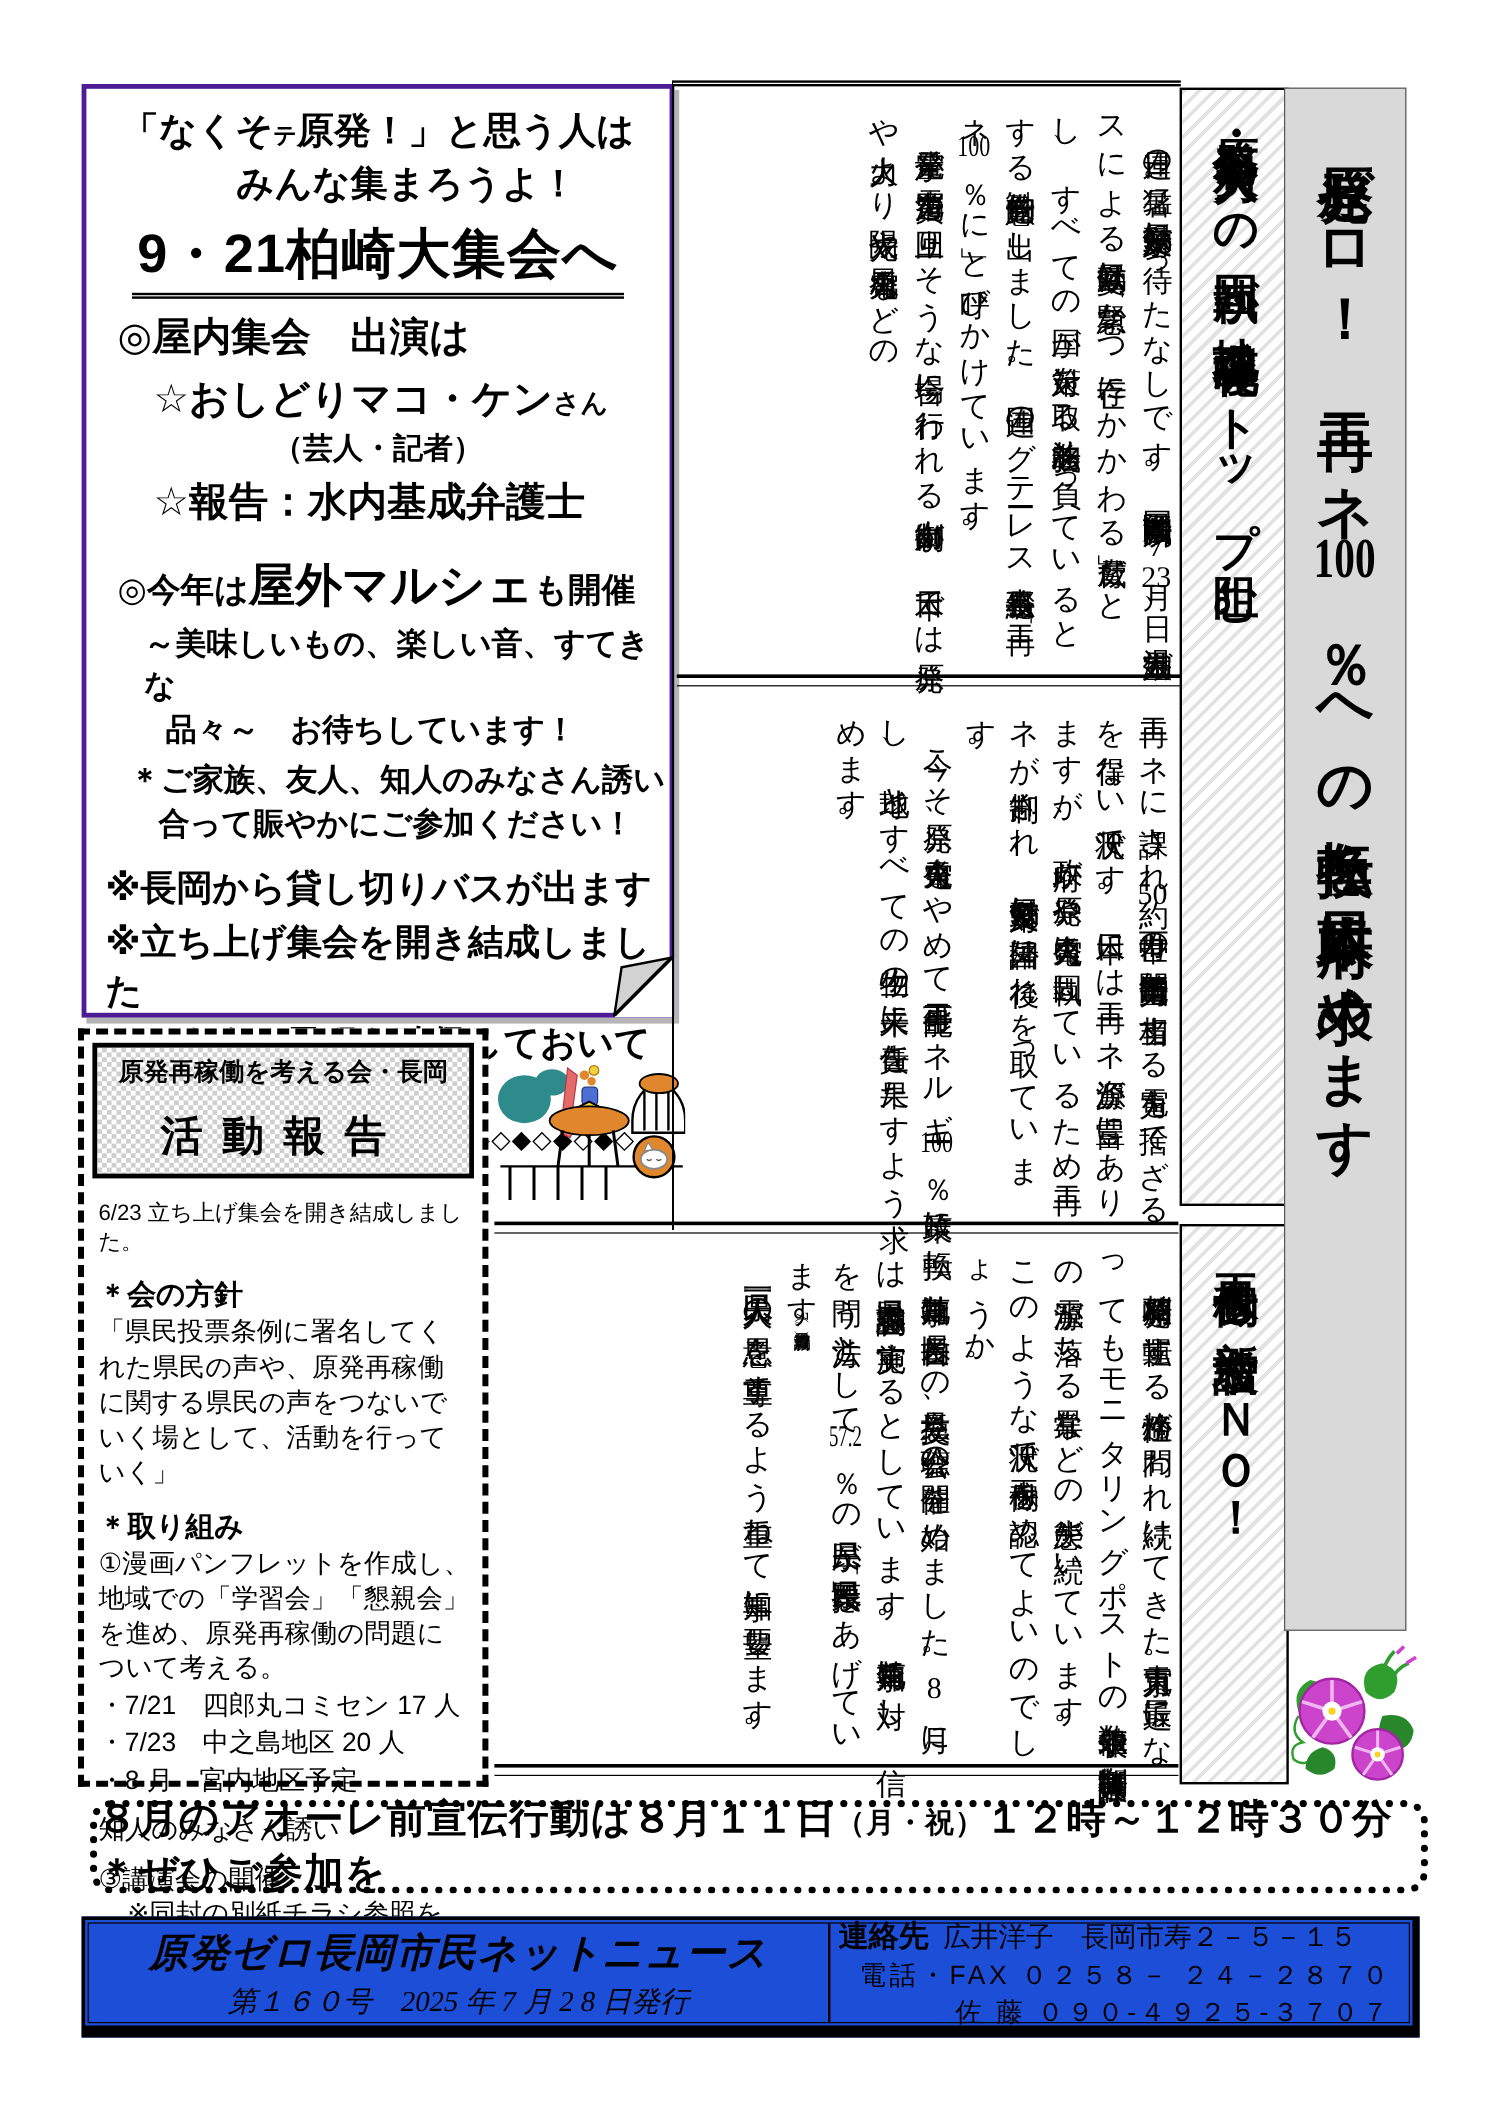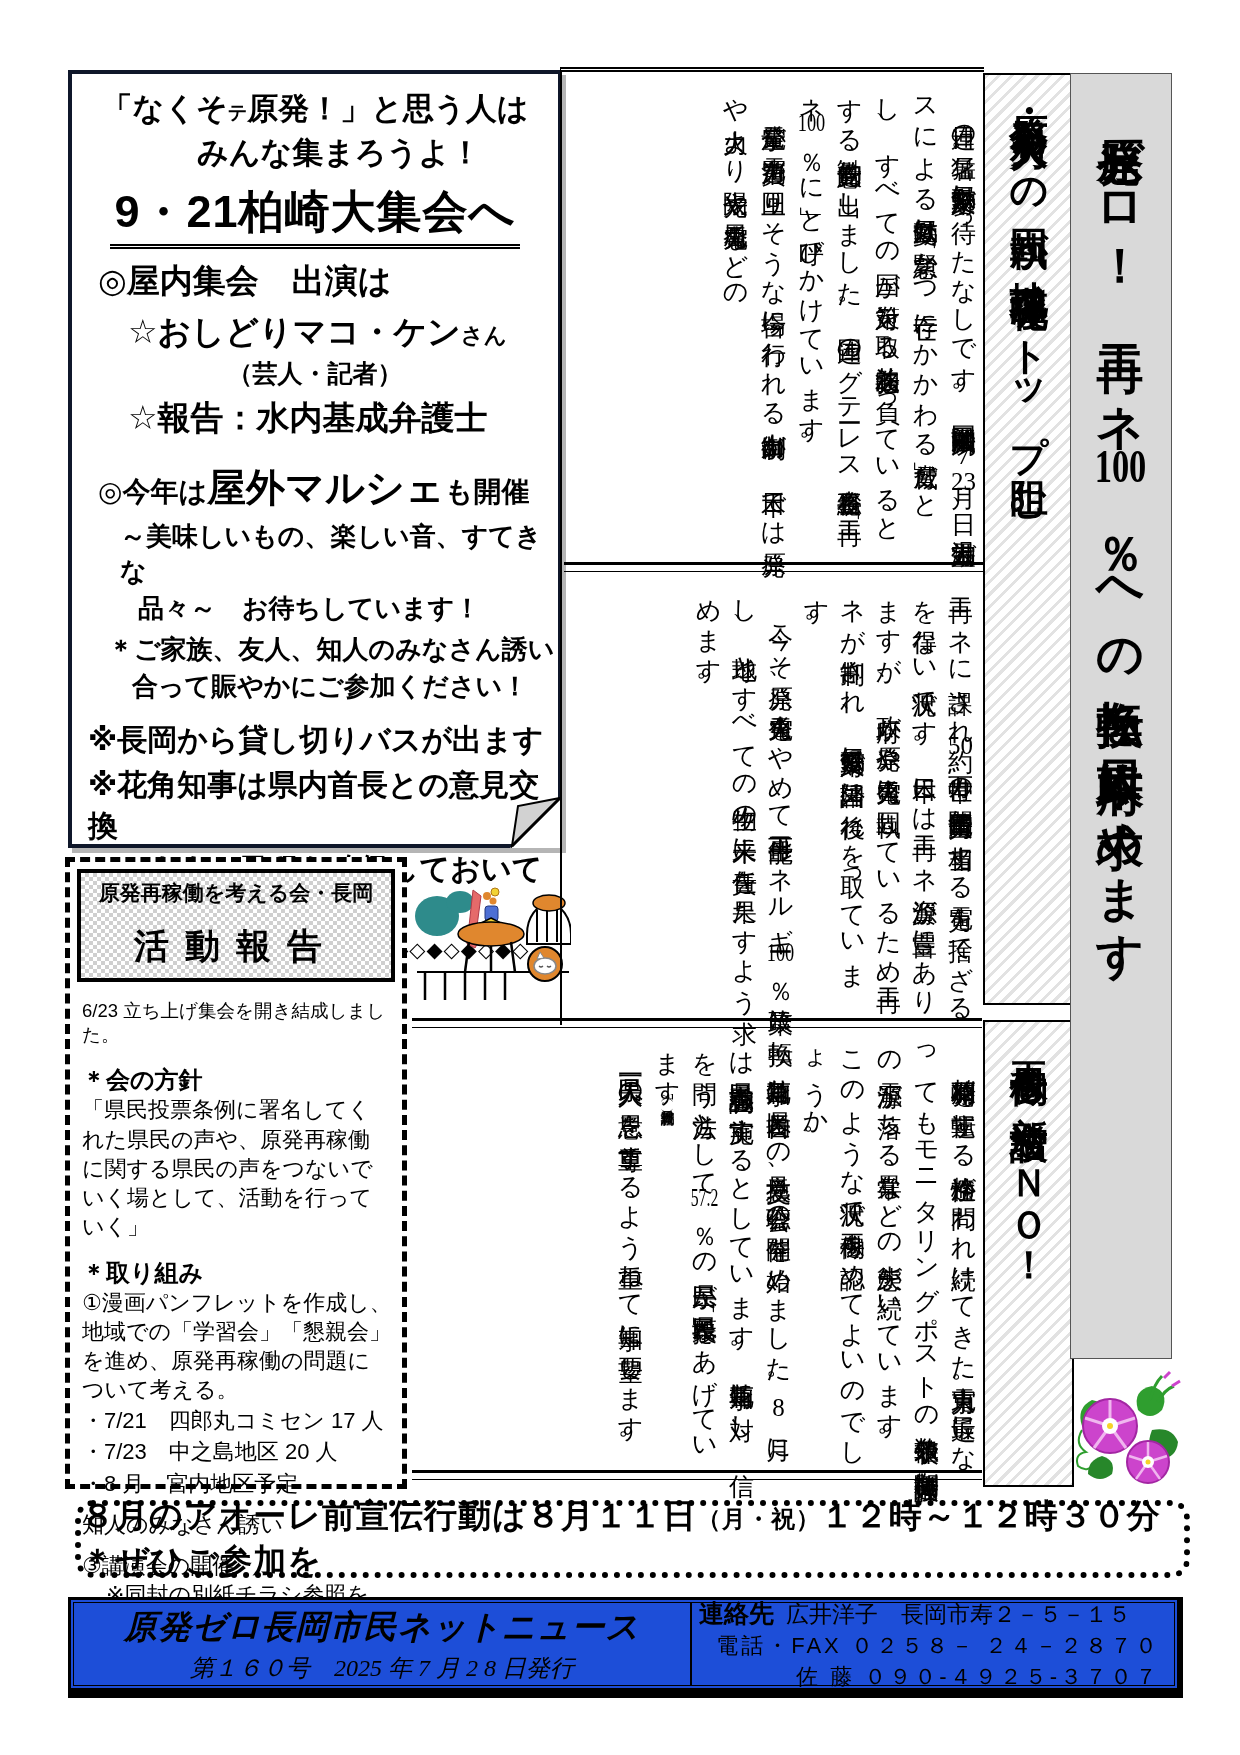--- a/index.html
+++ b/index.html
@@ -6,21 +6,21 @@
   #page{
     position:relative;width:1240px;height:1755px;background:#ffffff;
     font-family:"Liberation Serif","DejaVu Serif",serif;color:#000;
     margin:0 auto;overflow:hidden;
   }
   .goth{font-family:"Liberation Sans","DejaVu Sans",sans-serif;}
 
   
   #ann-box{
     position:absolute;left:68px;top:70px;width:486px;height:770px;
-    border:4px solid #0f172a;box-shadow:4px 5px 0 #b5b5b5;background:#fff;
+    border:4px solid #4c1d95;box-shadow:4px 5px 0 #b5b5b5;background:#fff;
     text-align:center;font-weight:bold;
   }
   #ann-box .t1{font-size:31px;margin-top:14px;letter-spacing:0px;}
   #ann-box .t1 .sm{font-size:0.62em;}
   #ann-box .t2{font-size:31px;margin-top:2px;padding-left:48px;}
   #ann-box .t3{font-size:45px;margin-top:8px;display:inline-block;
     border-bottom:5px double #000;padding:0 4px 2px 4px;letter-spacing:1px;}
   #ann-box .ln{text-align:left;font-size:33px;margin:10px 0 0 26px;}
   #ann-box .ln2{text-align:left;font-size:33px;margin:6px 0 0 56px;}
   #ann-box .ln2 .sm{font-size:0.68em;}
@@ -141,21 +141,21 @@
     <div class="ln">◎屋内集会　出演は</div>
     <div class="ln2"><span>☆おしどりマコ・ケン</span><span class="sm">さん</span></div>
     <div class="ln3">（芸人・記者）</div>
     <div class="ln2">☆報告：水内基成弁護士</div>
     <div class="marche"><span>◎</span><span>今年は</span><span class="big">屋外マルシェ</span><span>も開催</span></div>
     <div class="sub">～美味しいもの、楽しい音、すてきな</div>
     <div class="sub2">品々～　お待ちしています！</div>
     <div class="ast">＊ご家族、友人、知人のみなさん誘い</div>
     <div class="ast2">合って賑やかにご参加ください！</div>
     <div class="note">※長岡から貸し切りバスが出ます</div>
-    <div class="note2">※花角知事は県内首長との意見交換</div>
+    <div class="note2">※立ち上げ集会を開き結成しました</div>
     <div class="note3"><span>します。日程を確保しておいて</span><span class="sm">ネ</span></div>
     <div class="dia">◇◆◇◆◇◆◇◆◇◆◇◆◇◆◇◆◇◆◇◆◇◆◇◆◇</div>
     <svg id="fold" viewBox="0 0 52 52">
       <polygon points="0,52 52,0 52,52" fill="#ffffff"></polygon>
       <polygon points="2,50 50,2 8,10" fill="#d2d2d2" stroke="#000" stroke-width="2"></polygon>
       <line x1="2" y1="50" x2="50" y2="2" stroke="#000" stroke-width="3"></line>
     </svg>
   </div>
 
   <div id="act-box">

